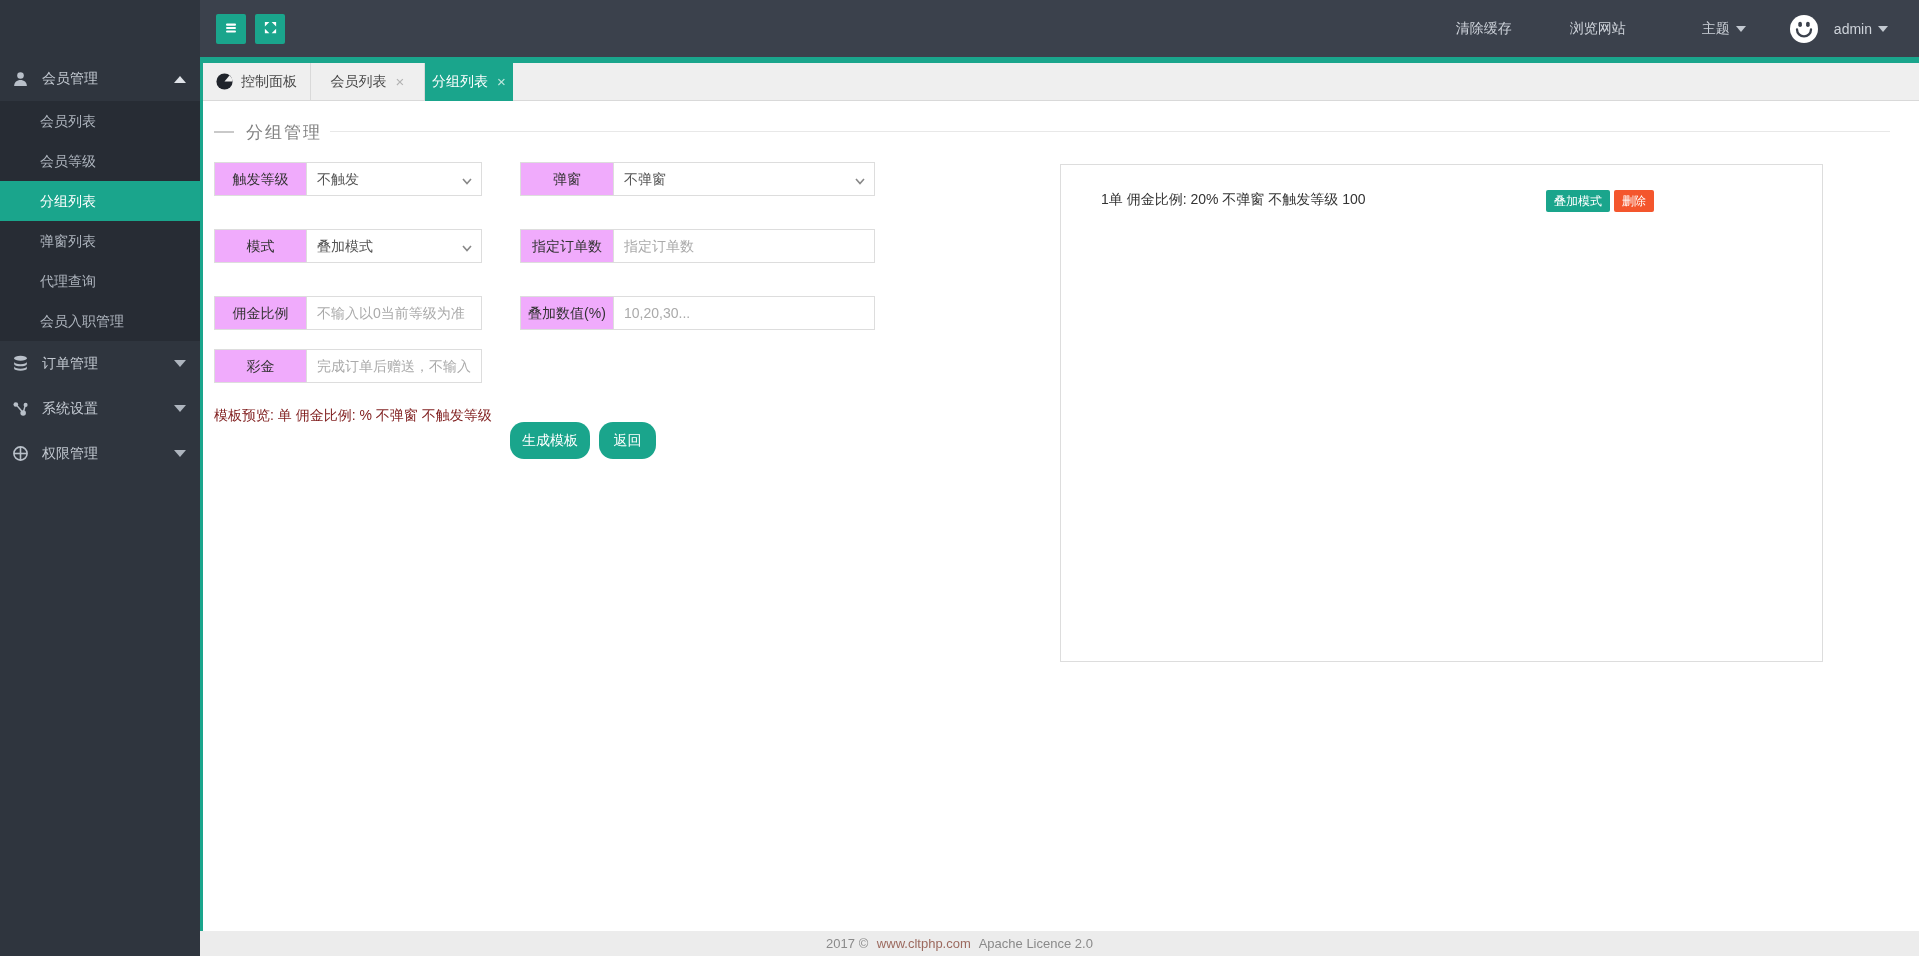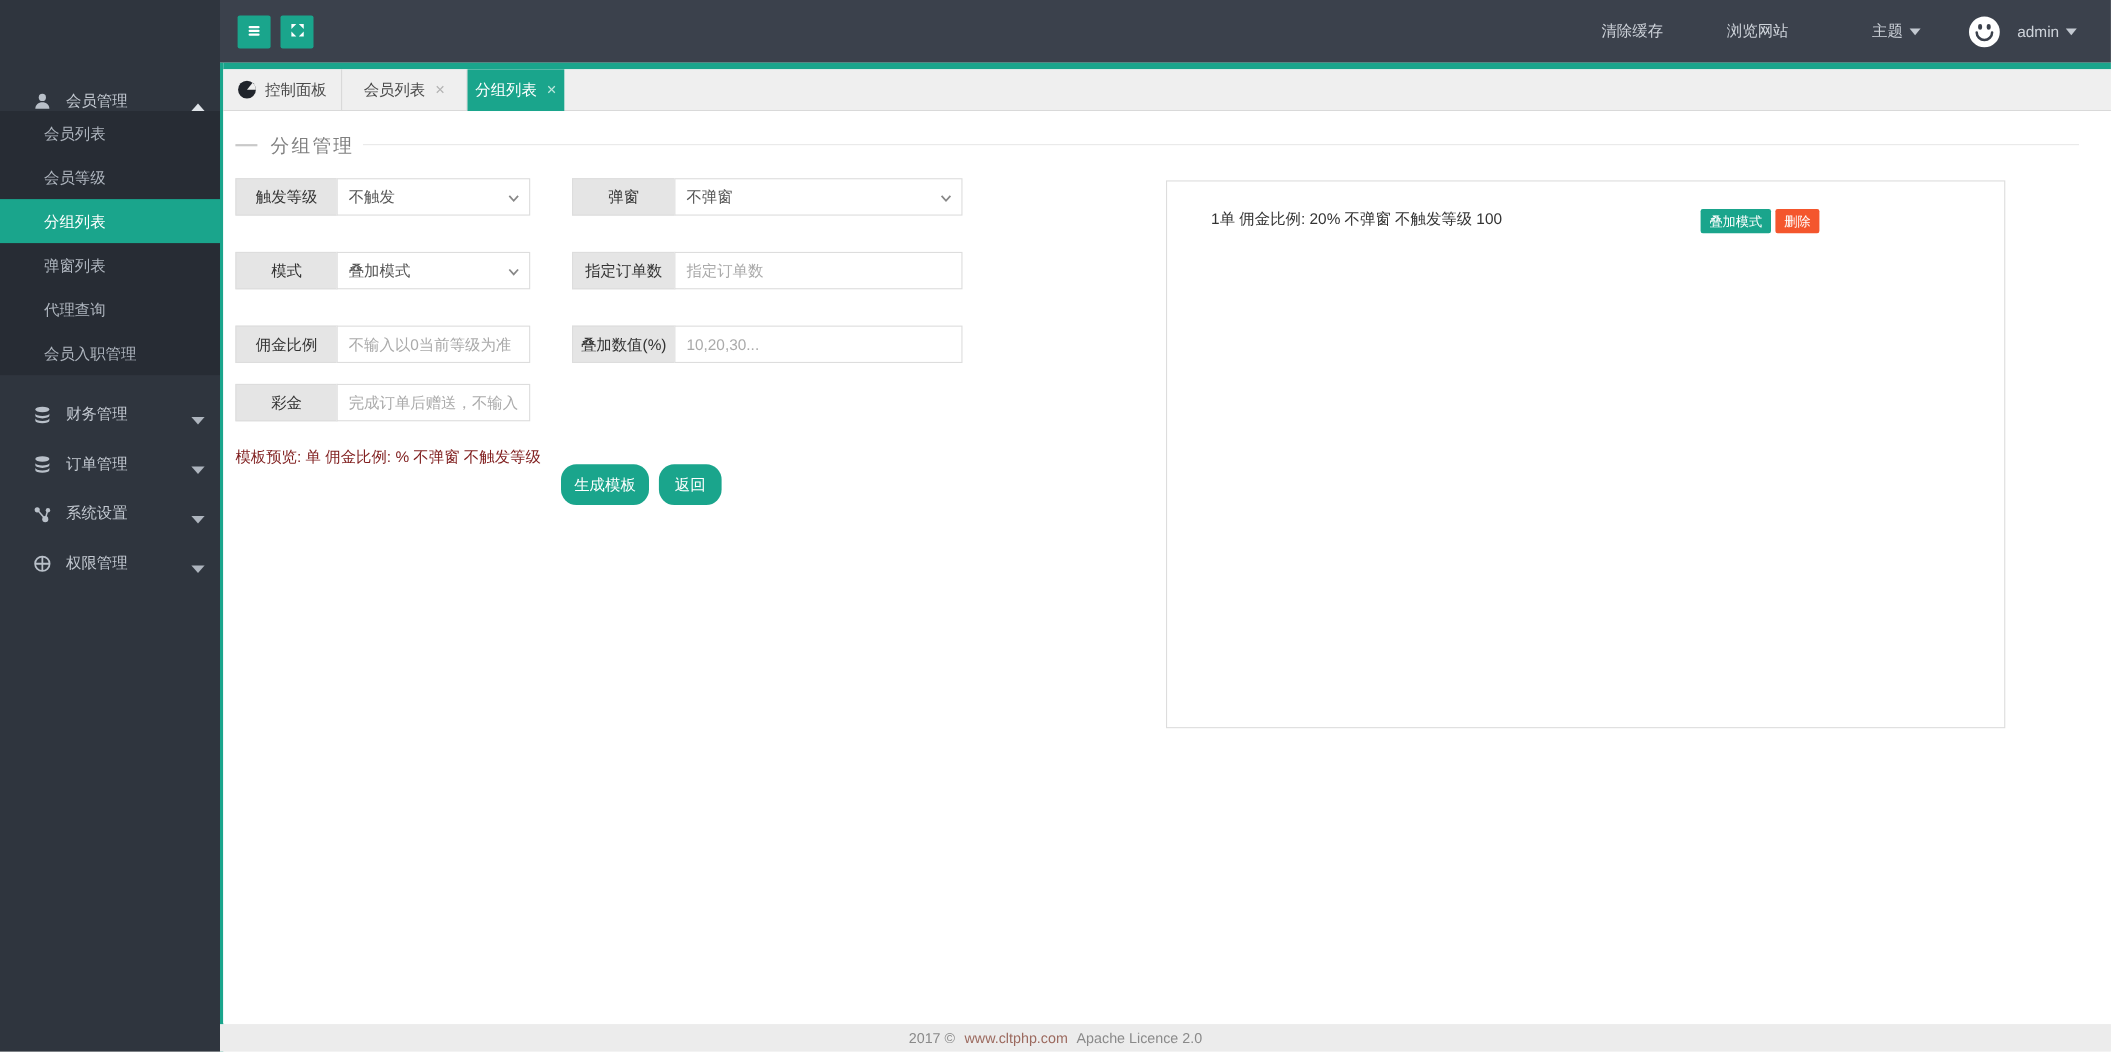--- a/index.html
+++ b/index.html
@@ -3,22 +3,22 @@
 <meta charset="utf-8">
 <style>
   * { margin:0; padding:0; box-sizing:border-box; }
   html,body { width:1919px; height:956px; overflow:hidden;
     font-family:"Liberation Sans","DejaVu Sans",sans-serif; background:#fff; }
 
   
   .sidebar { position:absolute; left:0; top:0; width:200px; height:956px;
     background:#2f353e; z-index:5; }
   .logo-space { height:57px; }
-  .nav-header { position:relative; height:44px; display:flex; align-items:flex-end;
-    padding-left:30px; color:#c3c9d1; font-size:14px; cursor:pointer; }
+  .nav-header { position:relative; height:44px; display:flex; align-items:center;
+    padding-left:12px; color:#c3c9d1; font-size:14px; cursor:pointer; }
   .nav-header .nico { width:17px; height:17px; margin-right:13px; flex:none; display:inline-flex; }
   .caret-up { position:absolute; right:14px; width:0; height:0;
     border-left:6px solid transparent; border-right:6px solid transparent;
     border-bottom:7px solid #dfe3e8; }
   .caret-down { position:absolute; right:14px; width:0; height:0;
     border-left:6px solid transparent; border-right:6px solid transparent;
     border-top:7px solid #aeb5be; }
   .submenu { background:#272c34; }
   .sub-item { height:40px; line-height:40px; padding-left:40px; color:#aeb5be;
     font-size:14px; cursor:pointer; white-space:nowrap; }
@@ -59,21 +59,21 @@
   
   .title-dash { position:absolute; left:11px; top:30px; width:20px; height:0;
     border-top:2px solid #c9c9c9; }
   .sec-title { position:absolute; left:43px; top:20px; font-size:17px; color:#808080;
     letter-spacing:2px; }
   .title-line { position:absolute; left:127px; right:29px; top:30px; height:0;
     border-top:1px solid #e8e8e8; }
 
   
   .fg { position:absolute; display:flex; height:34px; }
-  .fg .lbl { background:#e5e5e5; border:1px solid #ddd; text-align:center;
+  .fg .lbl { background:#f0abfc; border:1px solid #ddd; text-align:center;
     line-height:32px; font-size:14px; color:#333; white-space:nowrap; }
   .fg .fld { border:1px solid #ddd; margin-left:-1px; position:relative; background:#fff; }
   .fg select { width:100%; height:100%; border:none; outline:none; background:transparent;
     -webkit-appearance:none; appearance:none; font-size:14px; color:#555;
     padding:0 26px 0 10px; font-family:inherit; cursor:pointer; }
   .fg input { width:100%; height:100%; border:none; outline:none; font-size:14px;
     color:#555; padding:0 10px; font-family:inherit; background:transparent; }
   .fg input::placeholder { color:#aaa; opacity:1; }
   .sel-caret { position:absolute; right:8px; top:10px; pointer-events:none; }
 
@@ -122,31 +122,20 @@
 
   <div class="submenu">
     <div class="sub-item">会员列表</div>
     <div class="sub-item">会员等级</div>
     <div class="sub-item active">分组列表</div>
     <div class="sub-item">弹窗列表</div>
     <div class="sub-item">代理查询</div>
     <div class="sub-item">会员入职管理</div>
   </div>
 
-  <div class="nav-header" style="height:45px">
-    <span class="nico">
-      <svg viewBox="0 0 16 16" width="17" height="17" fill="#b9c0c9">
-          <ellipse cx="8" cy="3.1" rx="6" ry="2.3"></ellipse>
-          <path d="M2 6.4a6 2.3 0 0 0 12 0v2a6 2.3 0 0 1-12 0z"></path>
-          <path d="M2 10.6a6 2.3 0 0 0 12 0v2a6 2.3 0 0 1-12 0z"></path>
-        </svg>
-    </span>
-    <span>财务管理</span>
-    <span class="caret-down"></span>
-  </div>
 
   <div class="nav-header" style="height:45px">
     <span class="nico">
       <svg viewBox="0 0 16 16" width="17" height="17" fill="#b9c0c9">
           <ellipse cx="8" cy="3.1" rx="6" ry="2.3"></ellipse>
           <path d="M2 6.4a6 2.3 0 0 0 12 0v2a6 2.3 0 0 1-12 0z"></path>
           <path d="M2 10.6a6 2.3 0 0 0 12 0v2a6 2.3 0 0 1-12 0z"></path>
         </svg>
     </span>
     <span>订单管理</span>

